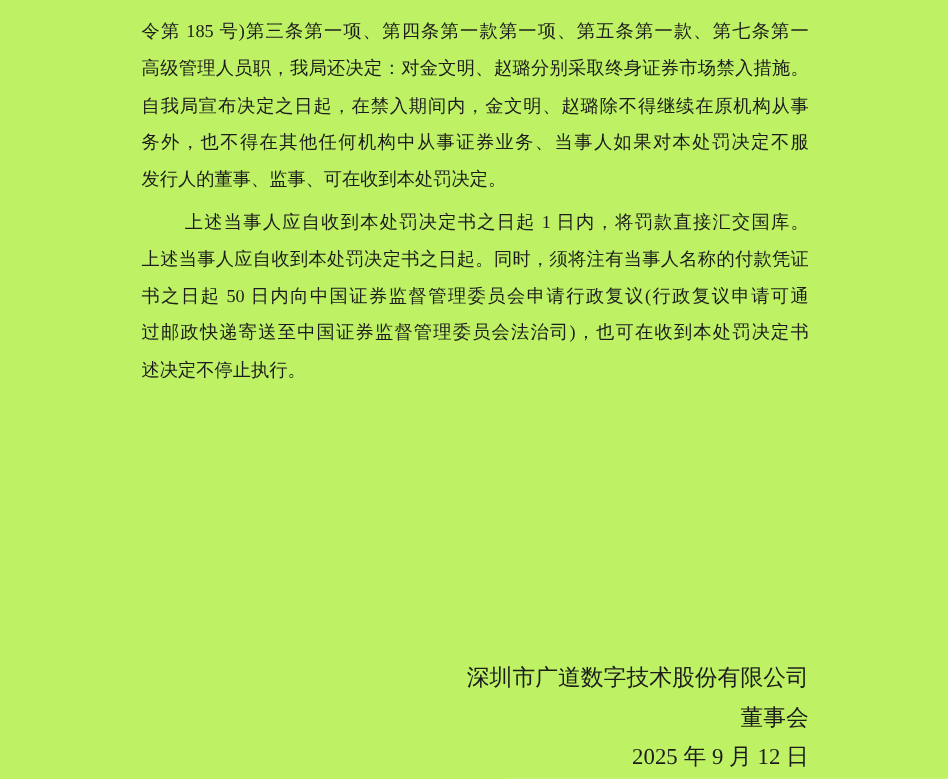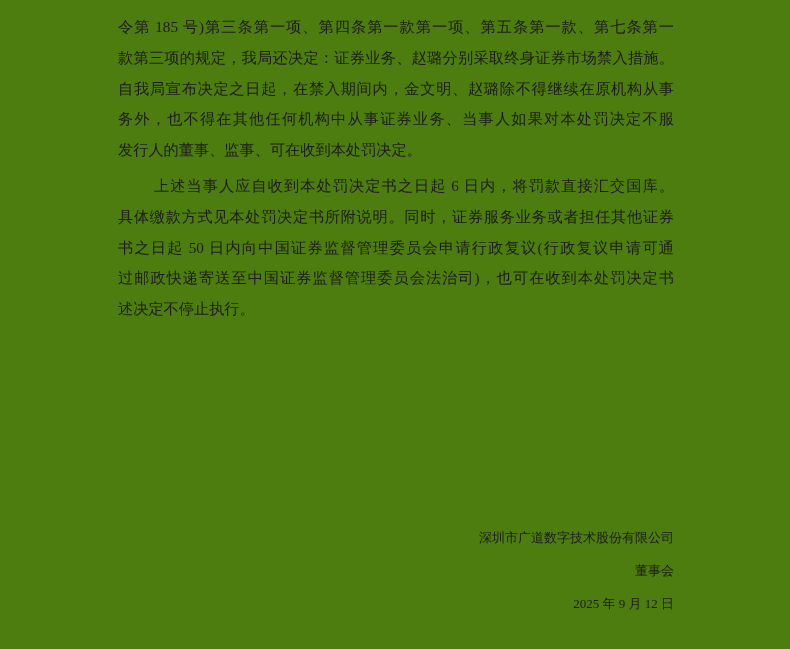--- a/index.html
+++ b/index.html
@@ -4,61 +4,61 @@
 <style>
   html, body { margin: 0; padding: 0; }
   body {
     width: 790px; height: 649px;
     background: #ffffff;
     font-family: "Liberation Serif", "DejaVu Serif", serif;
   }
   .page {
     position: relative;
     width: 790px; height: 649px;
-    background: #4d7c0f;
+    background: #bef264;
     color: #1c1c1c;
     overflow: hidden;
   }
   .body-text {
     position: absolute;
     left: 118px; top: 12px;
     width: 556px;
     font-size: 15.2px;
   }
   .line {
     line-height: 30.8px;
     text-align: justify;
     text-align-last: justify;
     text-justify: inter-character;
   }
   .line.last { text-align-last: left; }
   .line.indent { text-indent: 36px; }
   .line.pspace { margin-top: 5px; }
   .signature {
     position: absolute;
-    right: 116px; top: 521px;
+    right: 116px; top: 549px;
     text-align: right;
-    font-size: 13px;
+    font-size: 19px;
     color: #1c1c1c;
   }
   .sig-line { line-height: 33px; }
 </style>
 </head>
 <body>
 
 <div class="page">
   <div class="body-text">
     <div class="line">令第 185 号)第三条第一项、第四条第一款第一项、第五条第一款、第七条第一</div>
-    <div class="line">款第三项的规定，我局还决定：证券业务、赵璐分别采取终身证券市场禁入措施。</div>
+    <div class="line">高级管理人员职，我局还决定：对金文明、赵璐分别采取终身证券市场禁入措施。</div>
     <div class="line">自我局宣布决定之日起，在禁入期间内，金文明、赵璐除不得继续在原机构从事</div>
     <div class="line">务外，也不得在其他任何机构中从事证券业务、当事人如果对本处罚决定不服</div>
     <div class="line last">发行人的董事、监事、可在收到本处罚决定。</div>
 
-    <div class="line indent pspace">上述当事人应自收到本处罚决定书之日起 6 日内，将罚款直接汇交国库。</div>
-    <div class="line">具体缴款方式见本处罚决定书所附说明。同时，证券服务业务或者担任其他证券</div>
+    <div class="line indent pspace">上述当事人应自收到本处罚决定书之日起 1 日内，将罚款直接汇交国库。</div>
+    <div class="line">上述当事人应自收到本处罚决定书之日起。同时，须将注有当事人名称的付款凭证</div>
     <div class="line">书之日起 50 日内向中国证券监督管理委员会申请行政复议(行政复议申请可通</div>
     <div class="line">过邮政快递寄送至中国证券监督管理委员会法治司)，也可在收到本处罚决定书</div>
     <div class="line last">述决定不停止执行。</div>
 
   </div>
 
   <div class="signature">
     <div class="sig-line">深圳市广道数字技术股份有限公司</div>
     <div class="sig-line">董事会</div>
     <div class="sig-line">2025 年 9 月 12 日</div>

